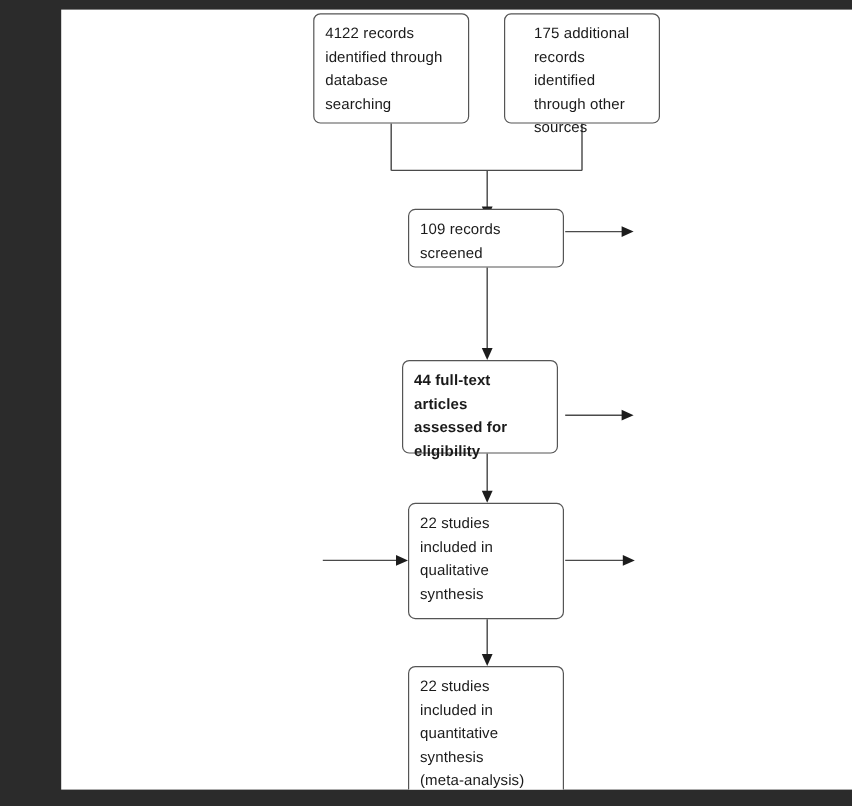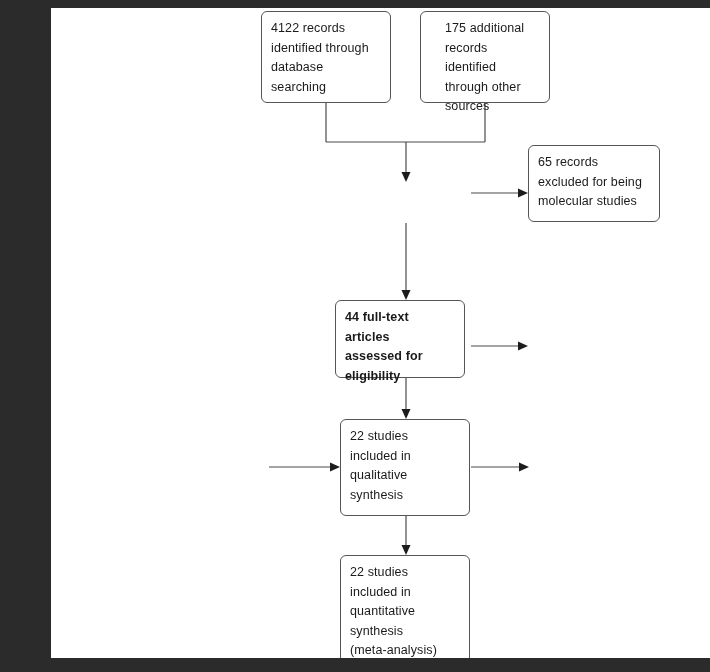--- a/index.html
+++ b/index.html
@@ -99,24 +99,23 @@
     <div class="box" style="left:210px; top:3px; width:130px; height:92px;">4122 records
 identified through
 database
 searching</div>
 
     <div class="box" style="left:369px; top:3px; width:130px; height:92px;padding-left:24px;">175 additional
 records identified
 through other
 sources</div>
 
+    <div class="box" style="left:289px; top:166px; width:130px; height:49px;">109 records
+screened</div>
 
-    <div class="box" style="left:477px; top:137px; width:132px; height:77px;">65 records
-excluded for being
-molecular studies</div>
 
     <div class="box" style="left:284px; top:292px; width:130px; height:78px;font-weight:bold;">44 full-text articles
 assessed for
 eligibility</div>
 
 
 
     <div class="box" style="left:289px; top:411px; width:130px; height:97px;">22 studies
 included in
 qualitative

